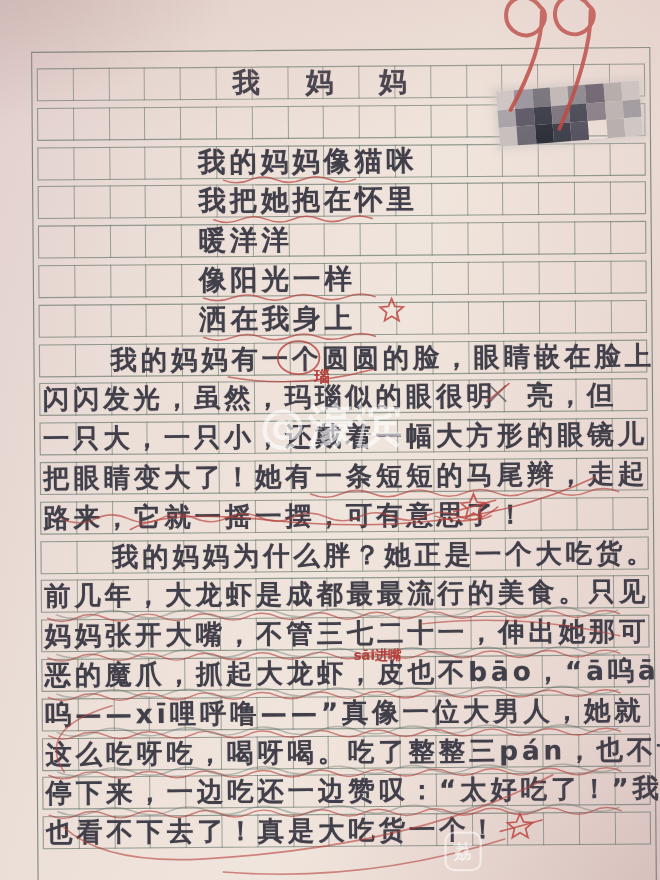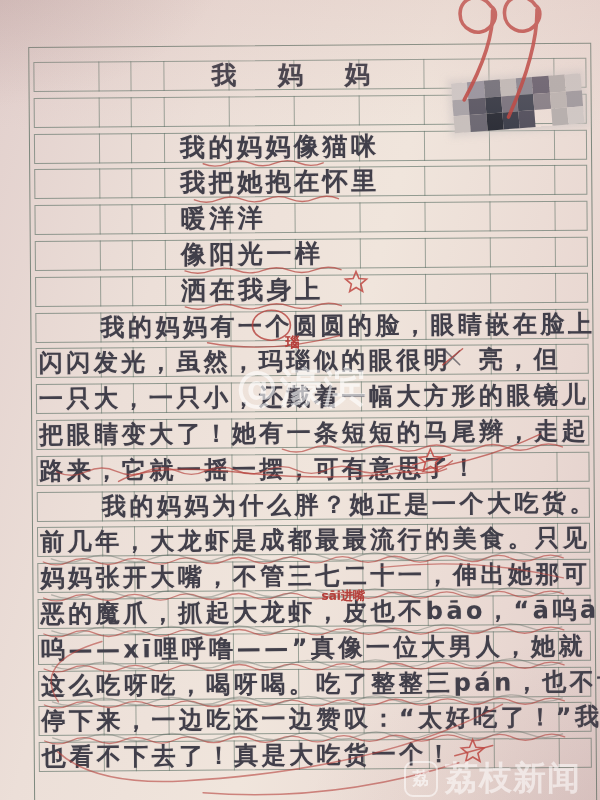--- a/index.html
+++ b/index.html
@@ -165,16 +165,15 @@
           <path d="M46,20 C50,46 41,80 28,112"></path>
           <path d="M88,10 C77,-3 57,3 58,20 C59,37 80,43 89,31 C96,22 94,13 88,10"></path>
           <path d="M90,14 C94,44 86,86 74,124"></path>
         </g>
       </svg>
     </div>
   </div>
   <div class="wm-center">@濠滨</div>
   <div class="wm-news">
     <div class="wm-logo">荔</div>
-    <div class="wm-news-text">荔枝新闻</div>
   </div>
   <div class="shade"></div>
 </div>
 
 </body></html>

